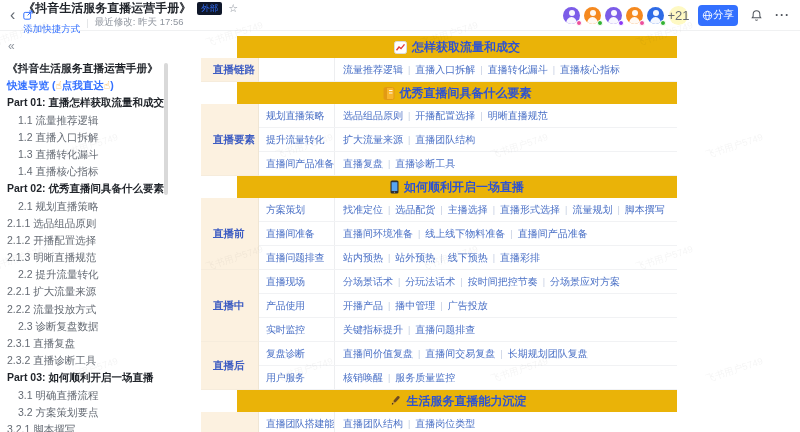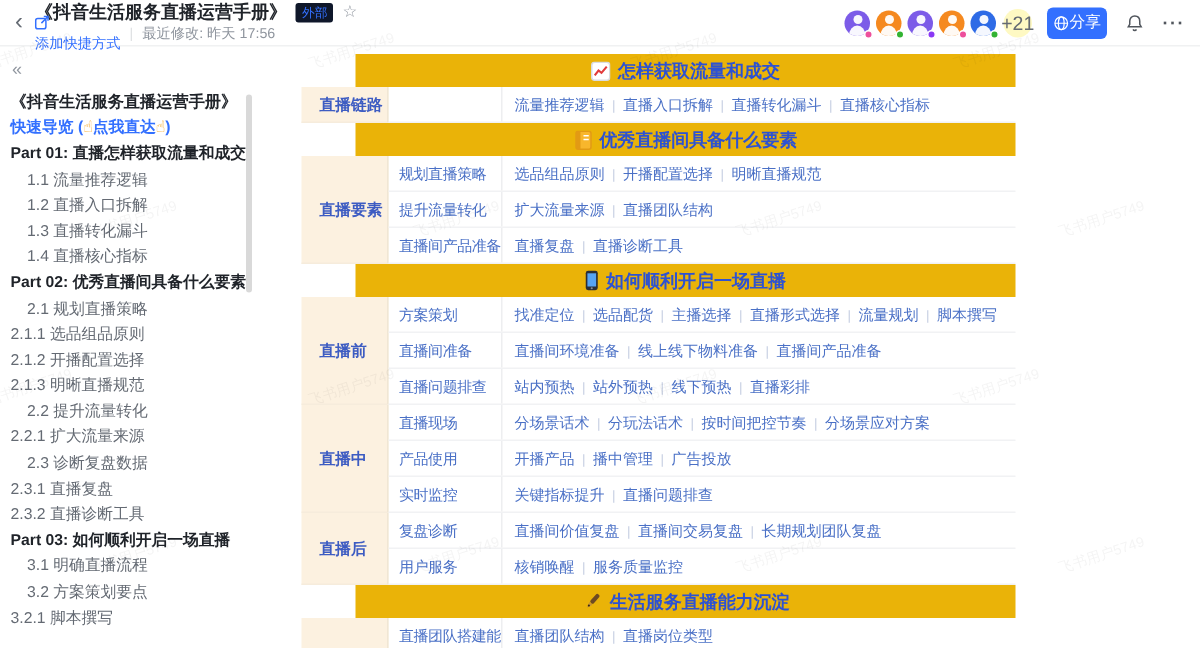--- a/index.html
+++ b/index.html
@@ -174,20 +174,21 @@
         <div class="oitem lvl1">1.2 直播入口拆解</div>
         <div class="oitem lvl1">1.3 直播转化漏斗</div>
         <div class="oitem lvl1">1.4 直播核心指标</div>
         <div class="oitem lvl0 part">Part 02: 优秀直播间具备什么要素</div>
         <div class="oitem lvl1">2.1 规划直播策略</div>
         <div class="oitem lvl2">2.1.1 选品组品原则</div>
         <div class="oitem lvl2">2.1.2 开播配置选择</div>
         <div class="oitem lvl2">2.1.3 明晰直播规范</div>
         <div class="oitem lvl1">2.2 提升流量转化</div>
         <div class="oitem lvl2">2.2.1 扩大流量来源</div>
+        <div class="oitem lvl2">2.2.2 流量投放方式</div>
         <div class="oitem lvl1">2.3 诊断复盘数据</div>
         <div class="oitem lvl2">2.3.1 直播复盘</div>
         <div class="oitem lvl2">2.3.2 直播诊断工具</div>
         <div class="oitem lvl0 part">Part 03: 如何顺利开启一场直播</div>
         <div class="oitem lvl1">3.1 明确直播流程</div>
         <div class="oitem lvl1">3.2 方案策划要点</div>
         <div class="oitem lvl2">3.2.1 脚本撰写</div>
       </div>
   </div>
   <div class="side-scroll"></div>

